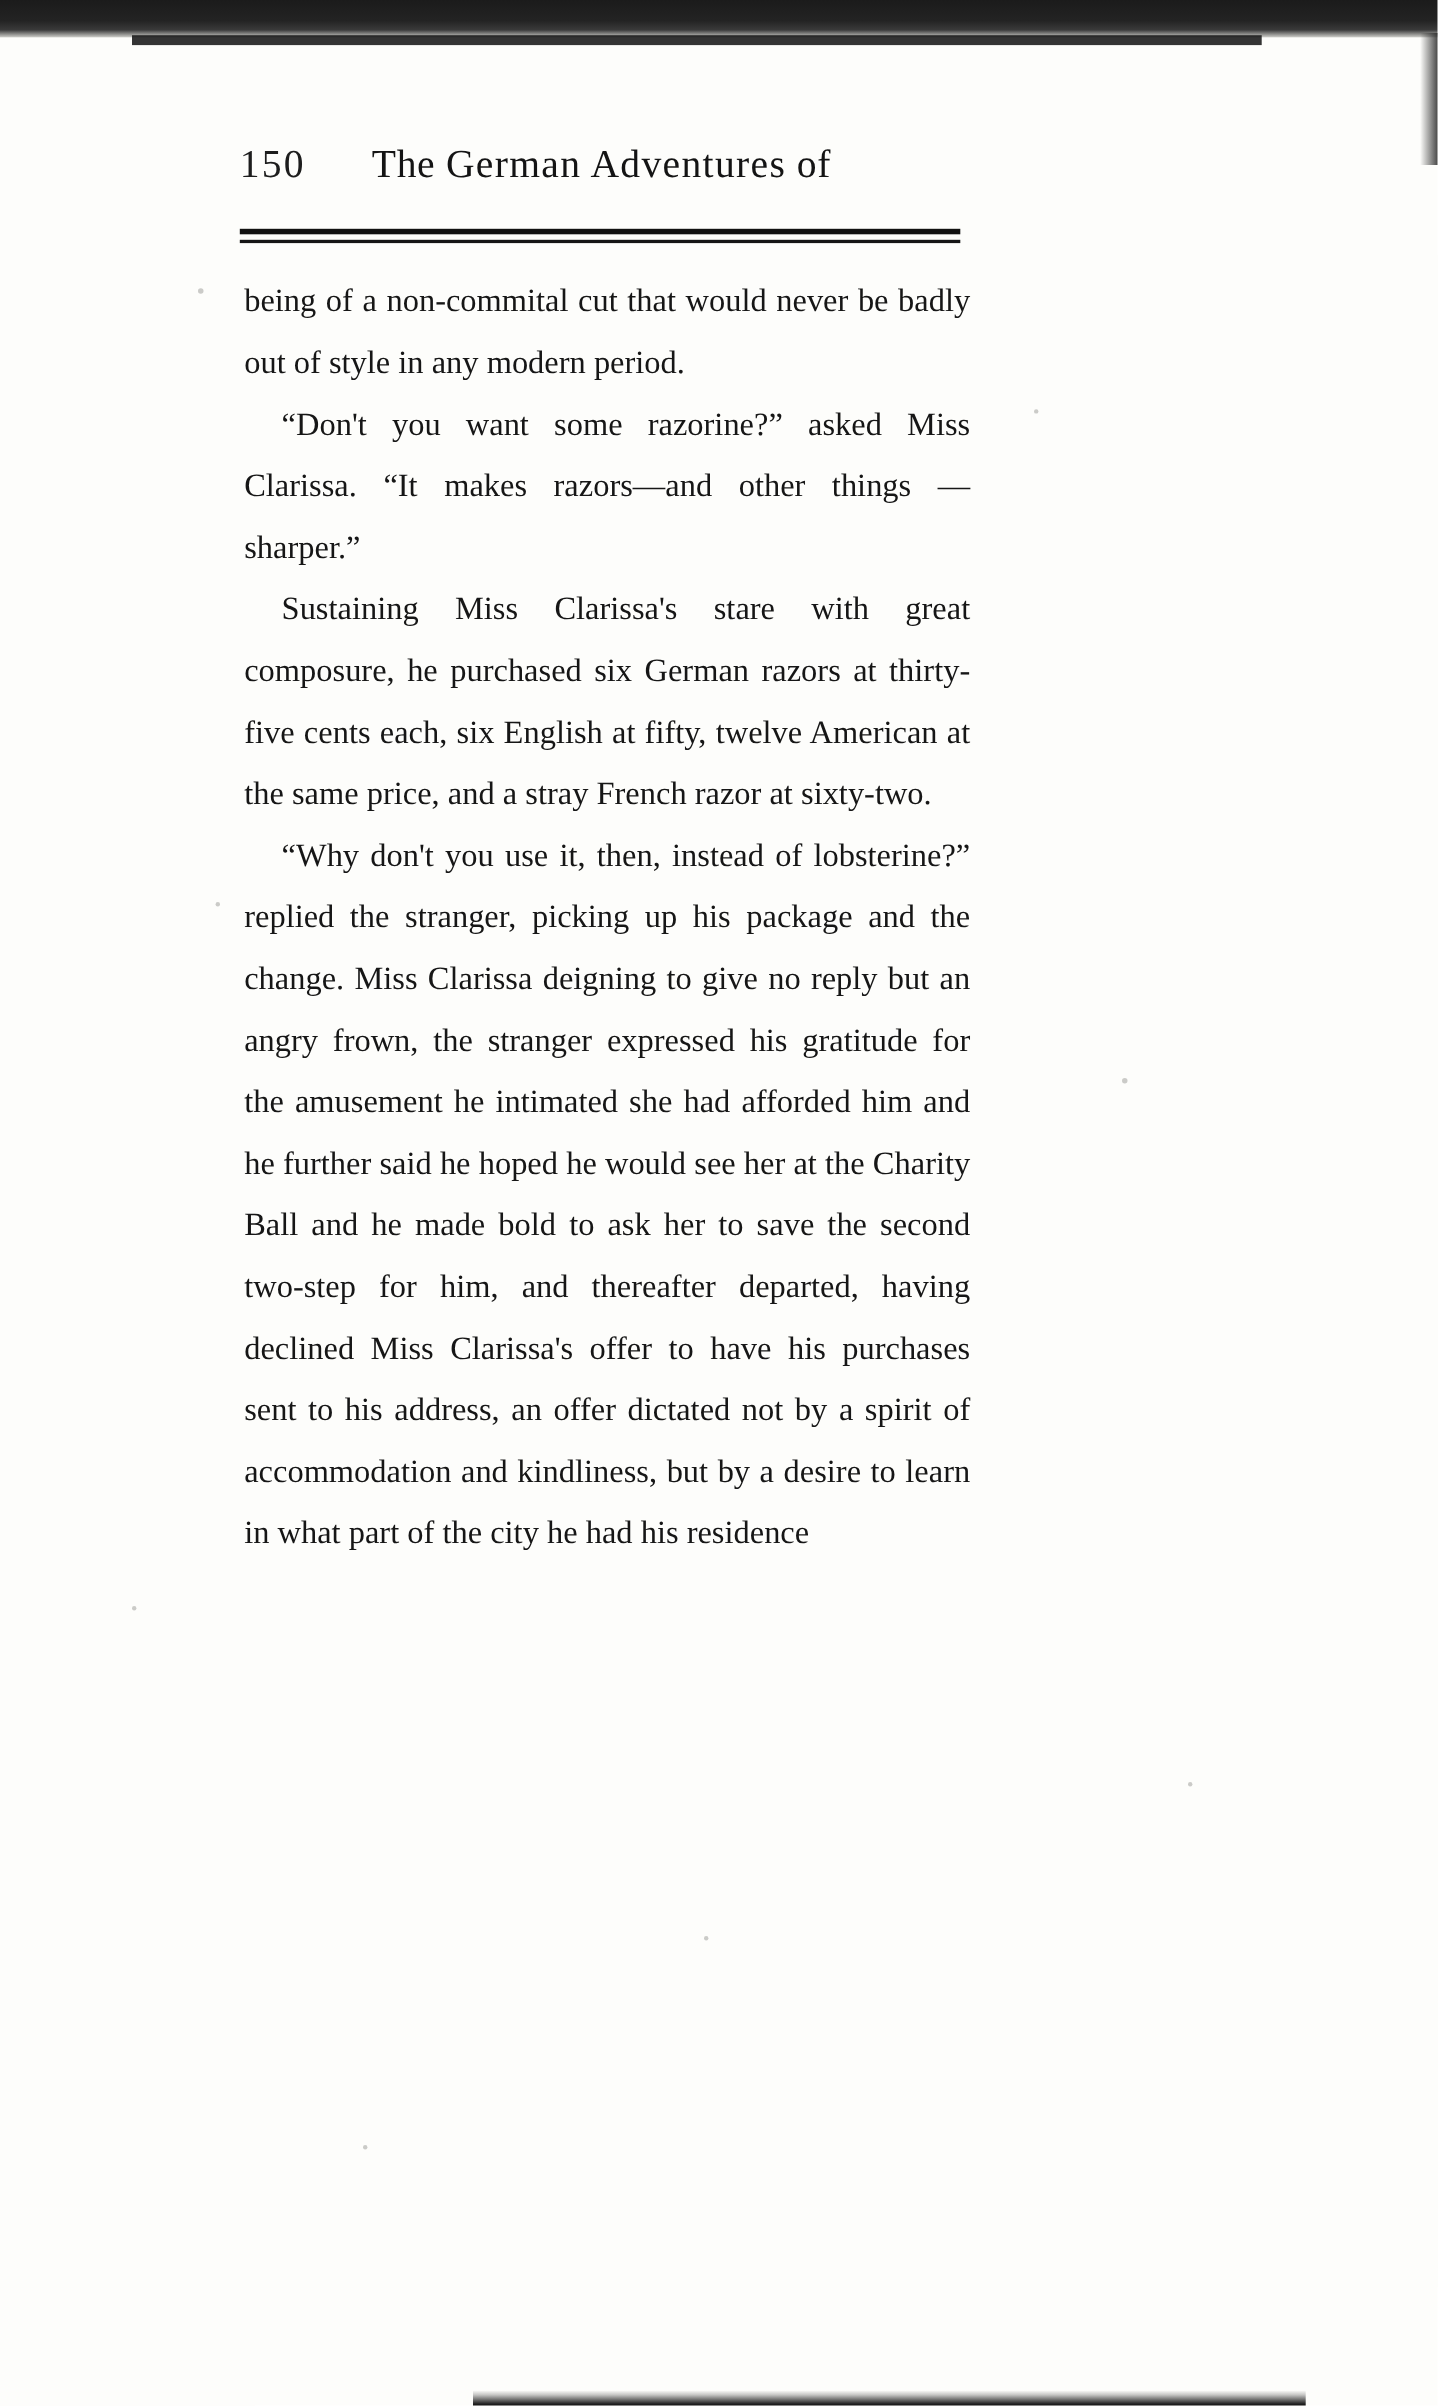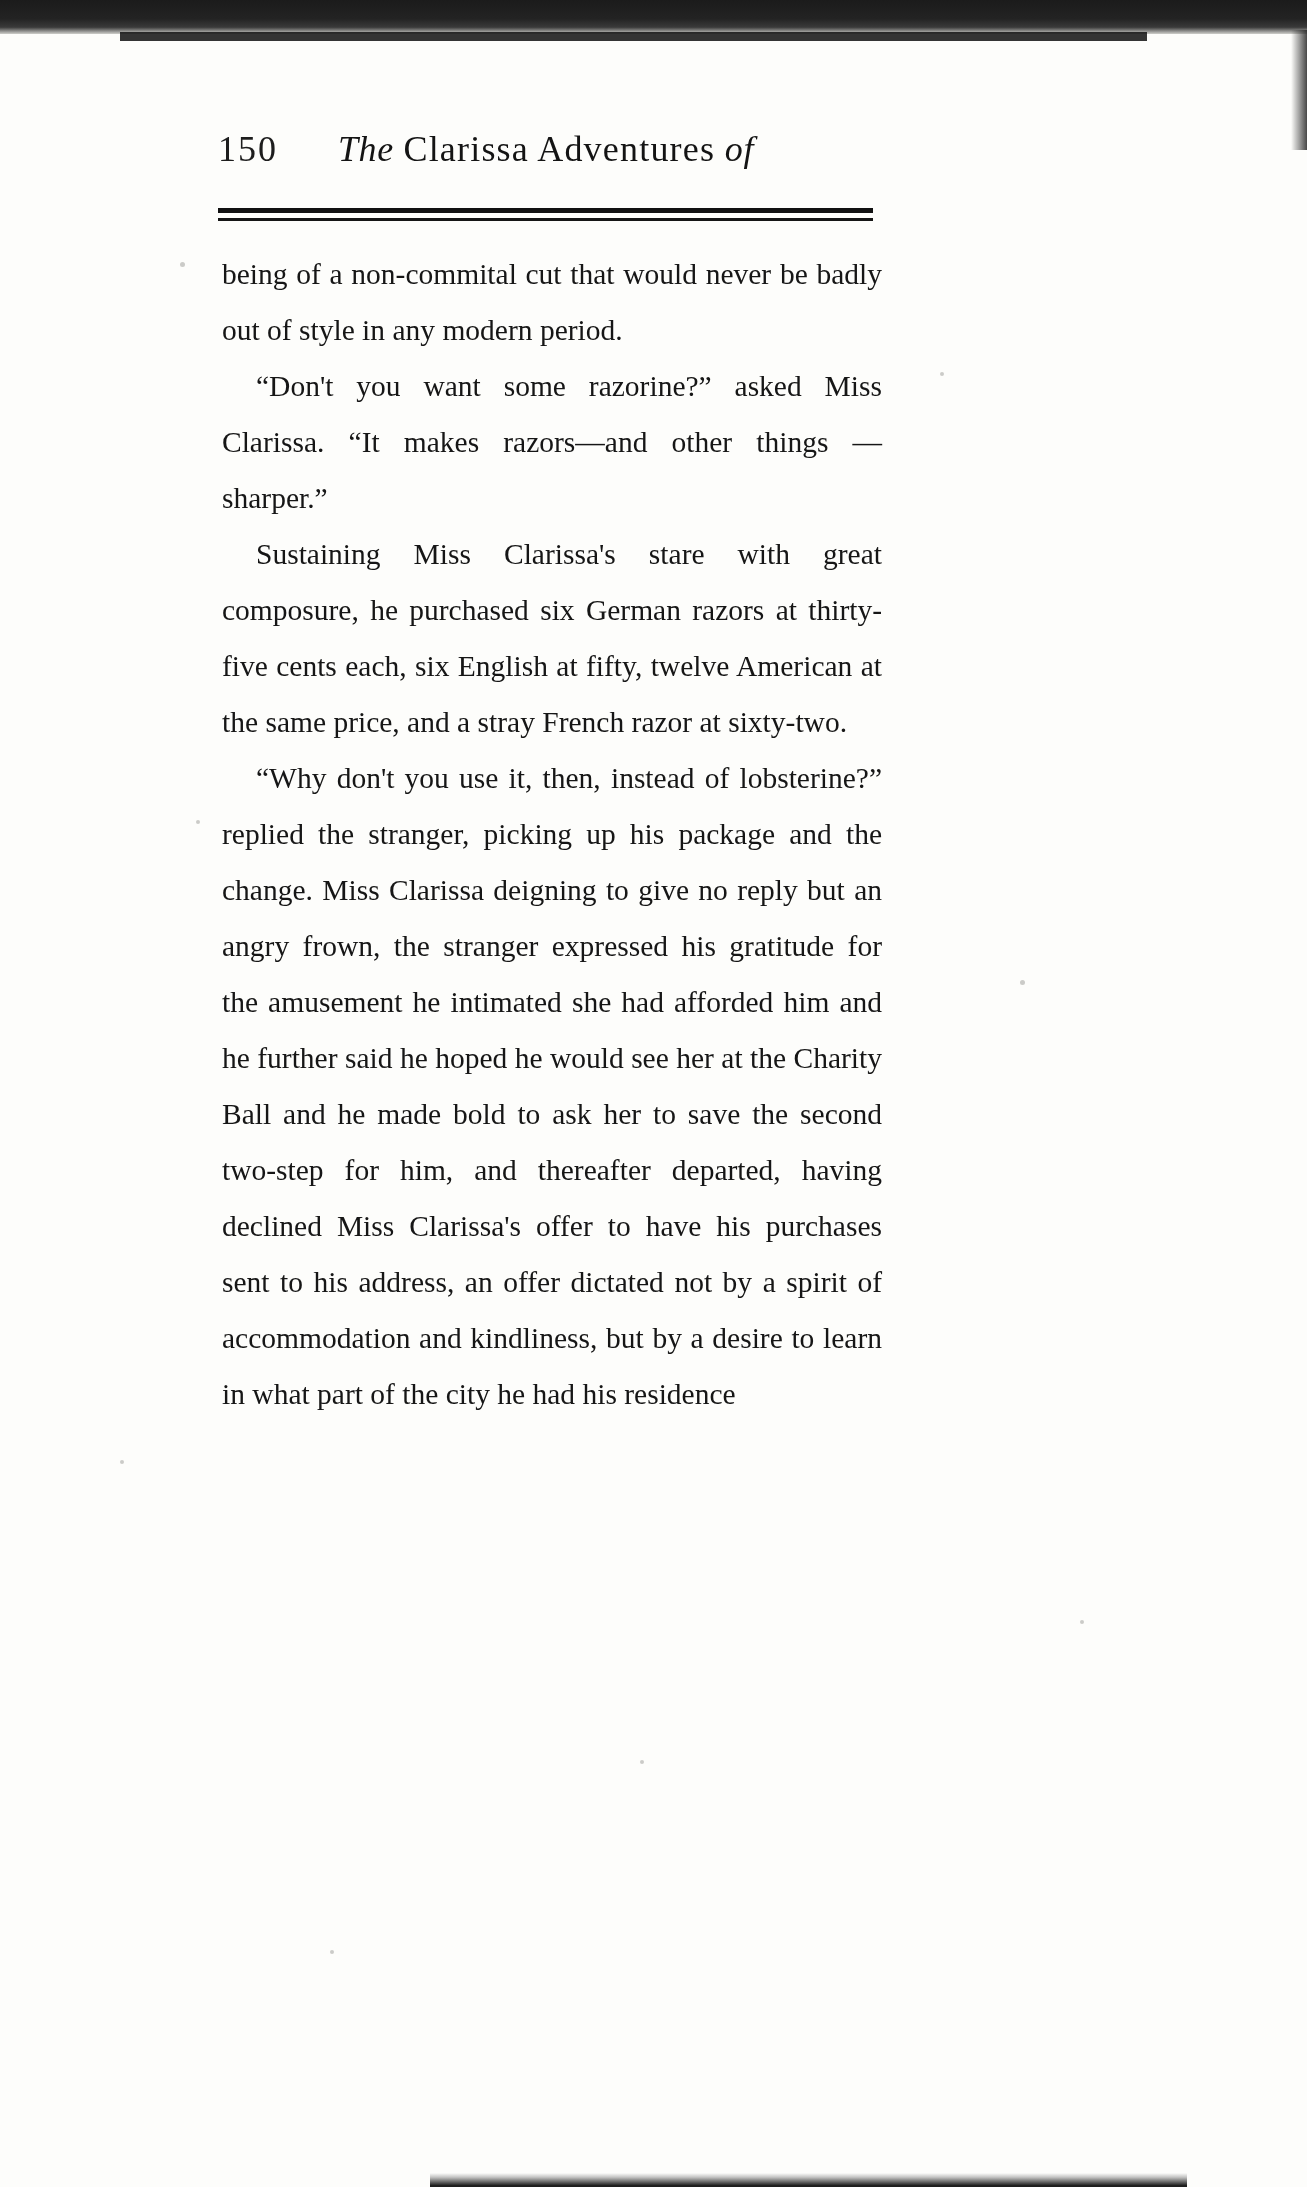--- a/index.html
+++ b/index.html
@@ -81,21 +81,20 @@
     color: #1d1d1d;
     width: 120px;
   }
   .head-title {
     font-size: 36px;
     color: #141414;
     letter-spacing: .6px;
     white-space: nowrap;
   }
   .head-title .ital {
-    font-style: italic;
   }
   .head-title .sp { letter-spacing: 1.2px; }
 
   
   .rule-wrap {
     position: absolute;
     left: 218px;
     top: 208px;
     width: 655px;
   }
@@ -150,21 +149,21 @@
   <div class="scan-top-edge"></div>
   <div class="scan-right-edge"></div>
   <div class="scan-bottom-edge"></div>
 
   <div class="content">
 
     <div class="header">
       <span class="folio">150</span>
       <span class="head-title">
         <span class="ital">The</span>
-        <span class="sp">Clarissa Adventures</span>
+        <span class="sp">German Adventures</span>
         <span class="ital">of</span>
       </span>
     </div>
 
     <div class="rule-wrap">
       <div class="rule-thick"></div>
       <div class="rule-gap"></div>
       <div class="rule-thin"></div>
     </div>
 

